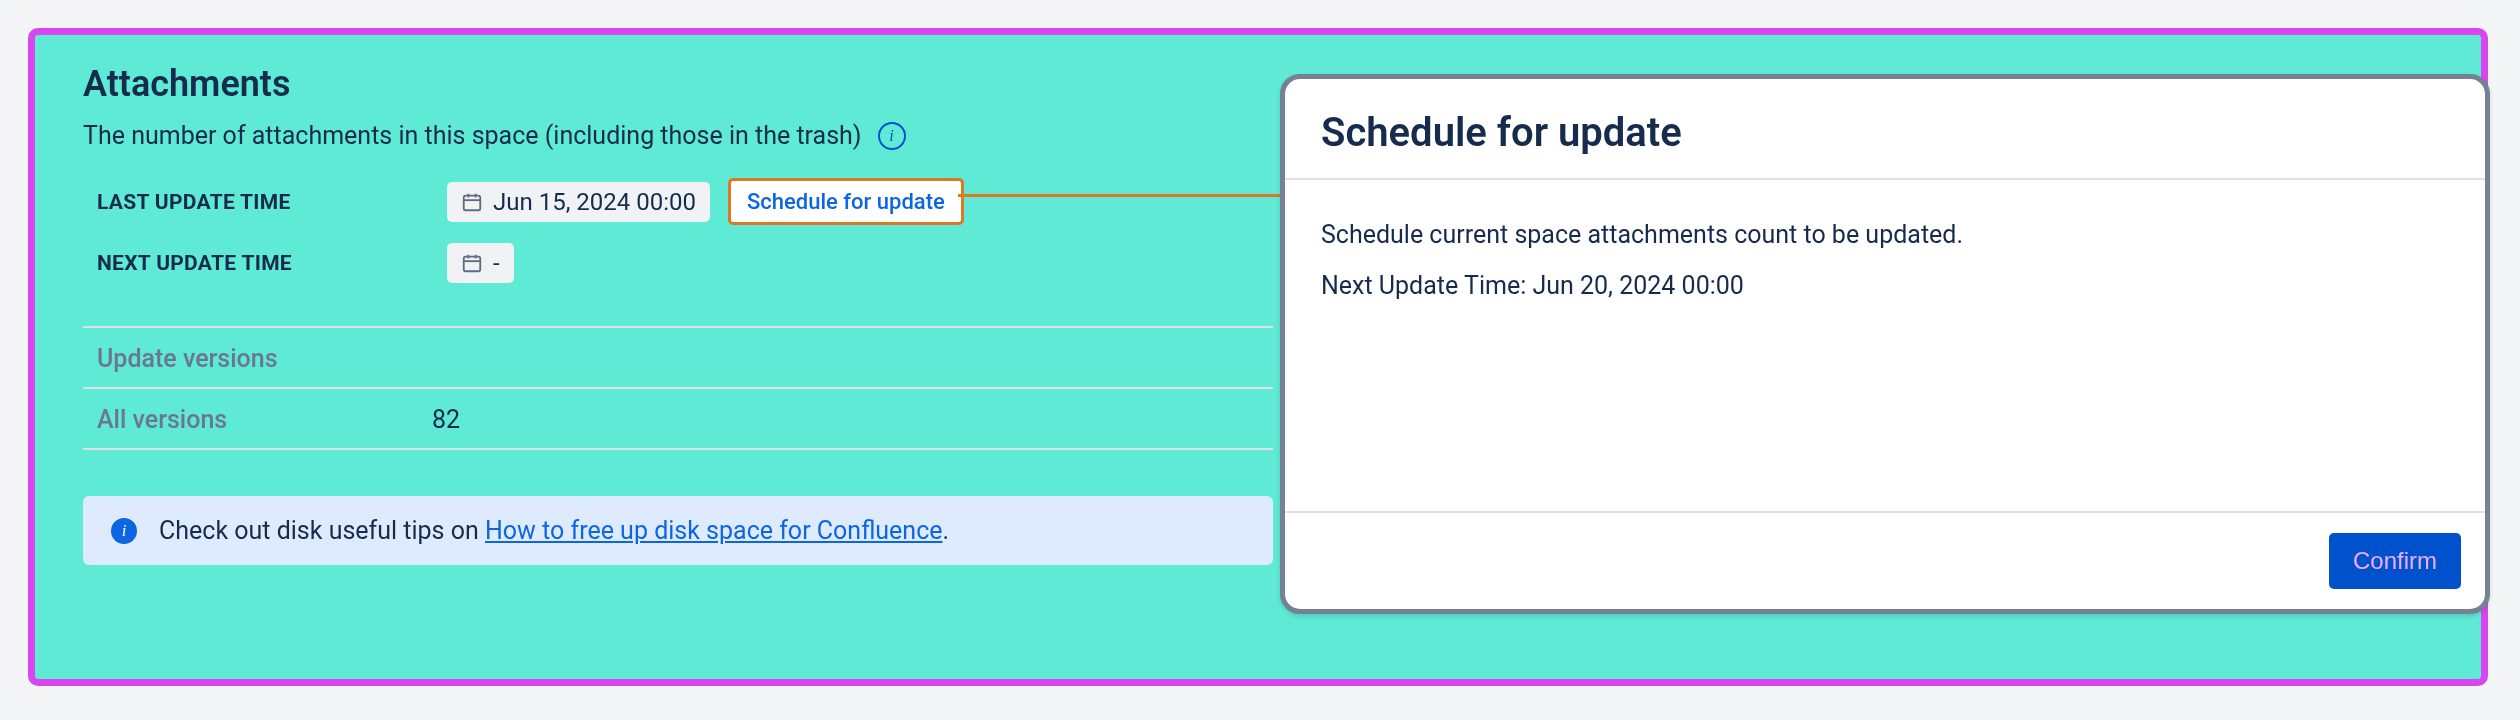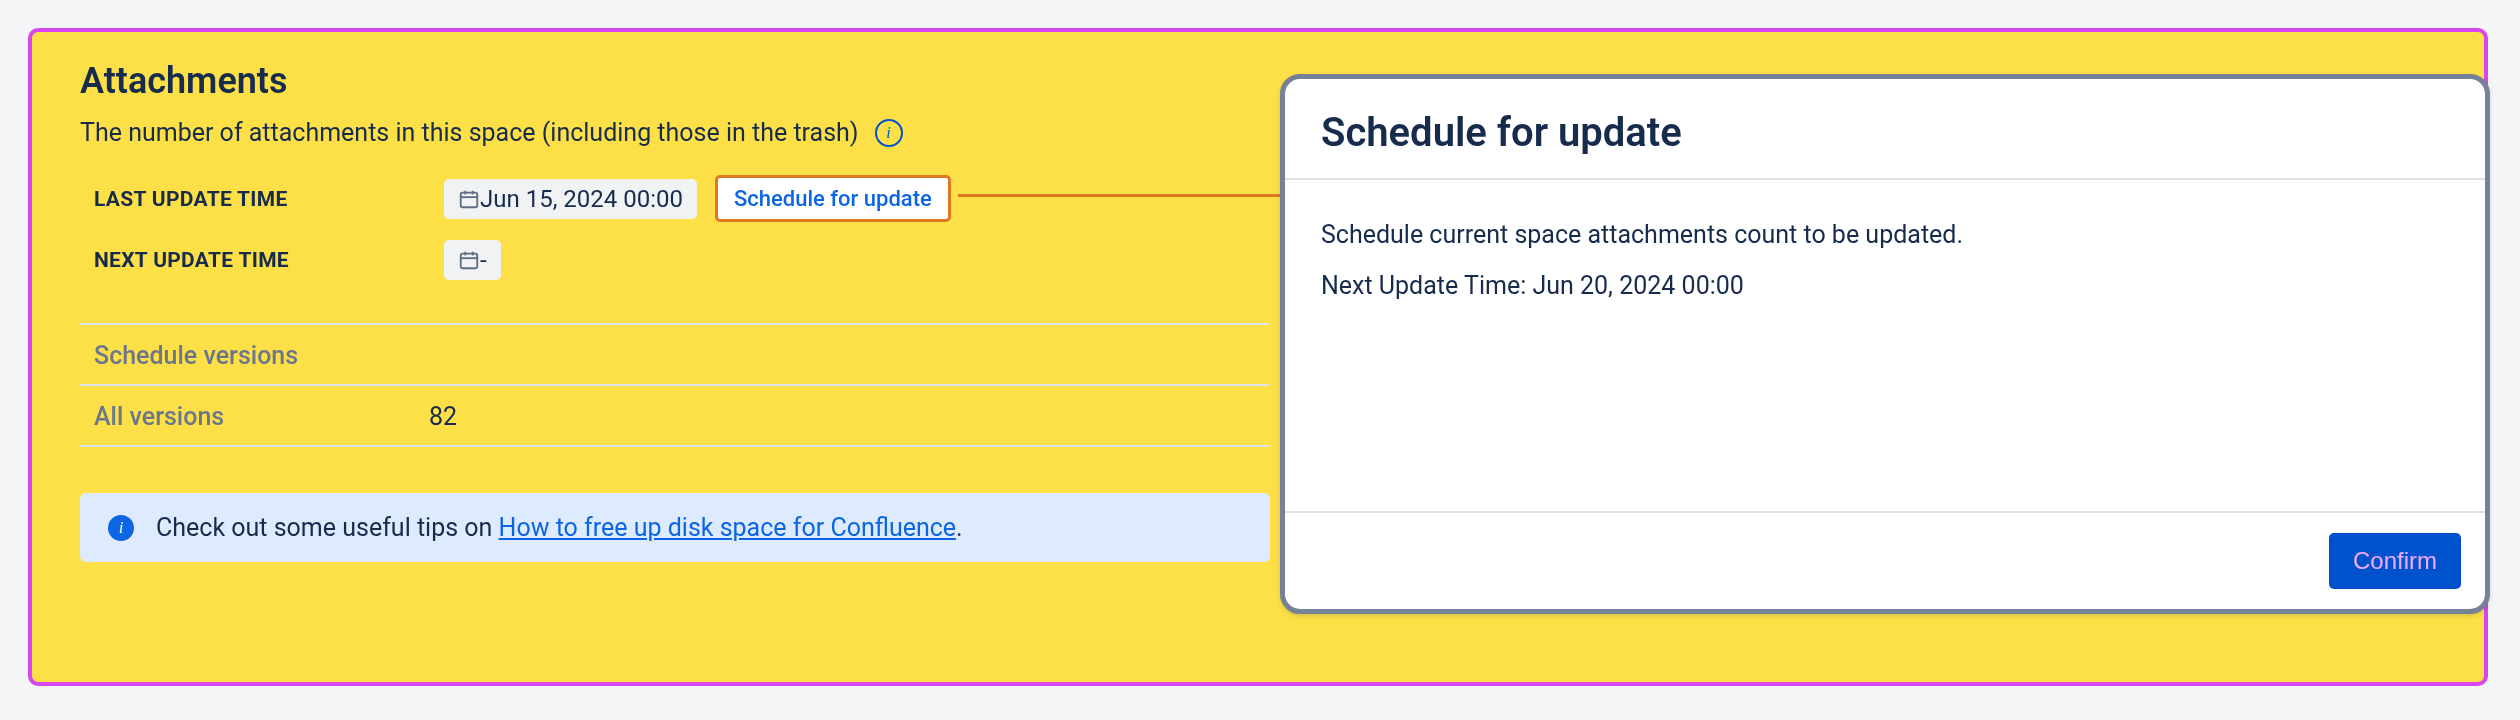--- a/index.html
+++ b/index.html
@@ -21,22 +21,22 @@
     width:2520px;
     height:720px;
     box-sizing:border-box;
     font-family:-apple-system,BlinkMacSystemFont,"Segoe UI",Roboto,Helvetica,Arial,sans-serif;
     background:#f4f5f7;
     color:var(--navy);
     padding:28px;
     position:relative;
   }
   .panel{
-    background:#fde047;
-    border:4px solid #d946ef;
+    background:#5eead4;
+    border:7px solid #d946ef;
     border-radius:10px;
     width:2460px;
     height:658px;
     box-sizing:border-box;
     padding:28px 48px;
     position:relative;
   }
   h1.section{
     margin:0 0 16px 0;
     font-size:36px;
@@ -66,21 +66,21 @@
     margin-left:14px;
     margin-bottom:43px;
   }
   .kv .label{
     font-size:21px;
     font-weight:700;
     letter-spacing:0.3px;
     color:var(--navy);
   }
   .pill{
-    display:inline-flex;align-items:center;
+    display:inline-flex;align-items:center;gap:10px;
     background:#F1F2F4;
     border-radius:5px;
     padding:6px 14px;
     font-size:24px;
     color:var(--navy);
   }
   .cal-icon{
     display:inline-flex;
     color:var(--gray2);
   }
@@ -228,32 +228,32 @@
             <line x1="16" y1="3" x2="16" y2="7"></line>
           </svg>
         </span>
         <span>-</span>
       </span>
     </div>
   </div>
 
   <div class="tbl">
     <div class="trow">
-      <div class="tlabel">Schedule versions</div>
+      <div class="tlabel">Update versions</div>
     </div>
     <div class="trow">
       <div class="tlabel">All versions</div>
       <div class="tval">82</div>
     </div>
   </div>
 
   <div class="info-banner">
     <span class="info-solid">i</span>
     <span>
-      <span>Check out some useful tips on </span><a href="#">How to free up disk space for Confluence</a><span>.</span>
+      <span>Check out disk useful tips on </span><a href="#">How to free up disk space for Confluence</a><span>.</span>
     </span>
   </div>
 
 </div>
 
 <div class="connector" id="connector" style="top: 194px; left: 957.781px; width: 322.219px;"></div>
 
 <div class="dialog" id="dialog">
   <div class="dialog-header">
     <h2>Schedule for update</h2>

